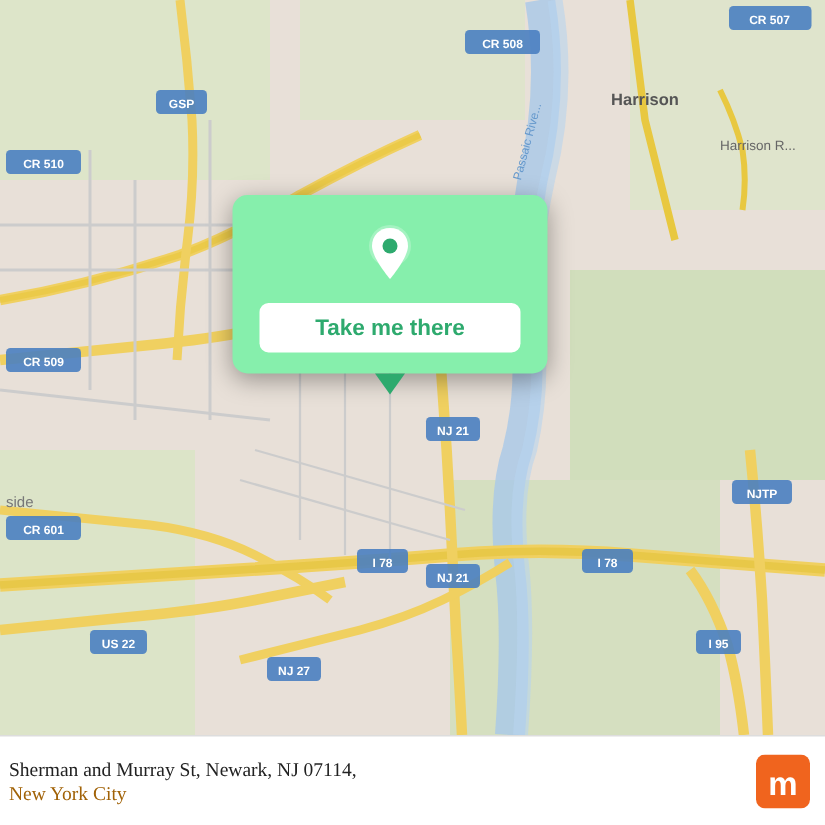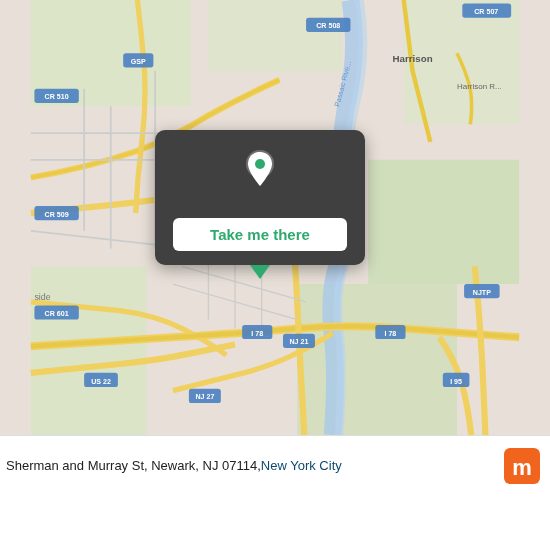--- a/index.html
+++ b/index.html
@@ -7,48 +7,47 @@
     body {
       width: 550px;
       height: 550px;
       overflow: hidden;
       font-family: Arial, sans-serif;
       position: relative;
     }
 
     #map-container {
       width: 550px;
-      height: 435px;
+      height: 490px;
       position: relative;
       overflow: hidden;
       background-color: #e8e0d8;
     }
 
     
     #map-svg {
       width: 100%;
       height: 100%;
       position: absolute;
       top: 0; left: 0;
     }
 
     #popup-card {
       position: absolute;
       top: 130px;
       left: 155px;
       width: 210px;
-      background: #404040;
+      background: #86efac;
       border-radius: 10px;
       display: flex;
       flex-direction: column;
       align-items: center;
       padding: 18px 18px 14px 18px;
       box-shadow: 0 4px 16px rgba(0,0,0,0.35);
       z-index: 10;
-      gap: 16px;
     }
 
     #pin-icon {
       width: 44px;
       height: 44px;
       margin-bottom: 10px;
     }
 
     #take-me-there-btn {
       background: white;
@@ -81,32 +80,33 @@
       background: white;
       display: flex;
       align-items: center;
       justify-content: space-between;
       padding: 0 10px 0 6px;
       border-top: 1px solid #ddd;
     }
 
     #footer-left {
       display: flex;
-      flex-direction: row;
+      flex-direction: column;
+      font-family: Liberation Serif, serif;
     }
 
     #footer-address {
       font-size: 13px;
       color: #222;
       font-weight: 500;
     }
 
     #footer-city {
       font-size: 13px;
-      color: #0c4a6e;
+      color: #a16207;
     }
 
     #moovit-logo {
       display: flex;
       align-items: center;
       gap: 4px;
     }
 
     #moovit-m {
       width: 36px;

